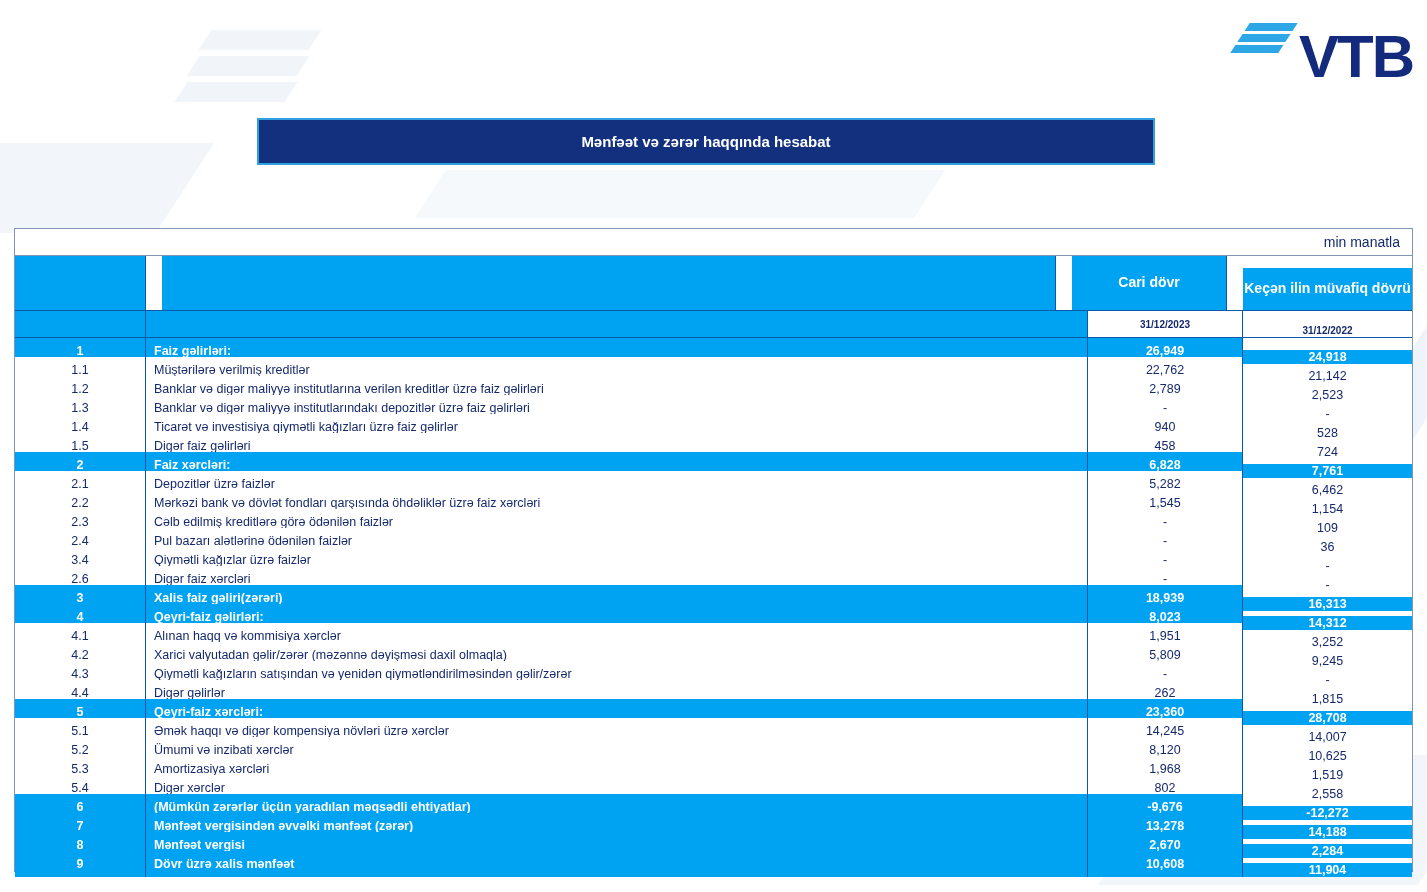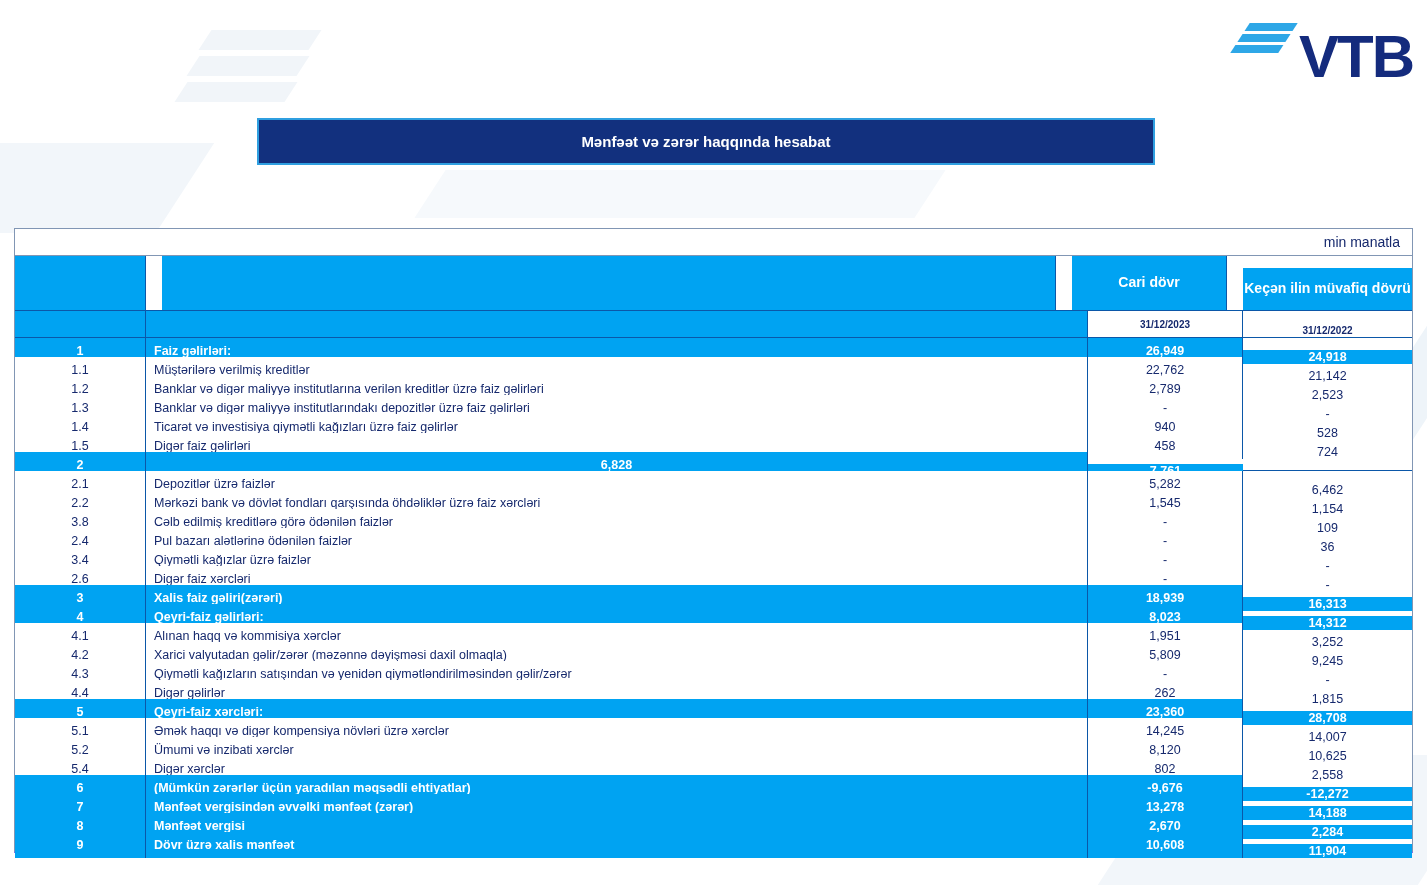--- a/index.html
+++ b/index.html
@@ -148,37 +148,38 @@
         <div class="cell center c-val">528</div>
       </div>
       <div class="grid trow">
         <div class="cell center c-no">1.5</div>
         <div class="cell c-label">Digər faiz gəlirləri</div>
         <div class="cell center c-val">458</div>
         <div class="cell center c-val">724</div>
       </div>
       <div class="grid trow hl">
         <div class="cell center c-no">2</div>
+        <div class="cell c-label">Faiz xərcləri:</div>
         <div class="cell center c-val">6,828</div>
         <div class="cell center c-val">7,761</div>
       </div>
       <div class="grid trow">
         <div class="cell center c-no">2.1</div>
         <div class="cell c-label">Depozitlər üzrə faizlər</div>
         <div class="cell center c-val">5,282</div>
         <div class="cell center c-val">6,462</div>
       </div>
       <div class="grid trow">
         <div class="cell center c-no">2.2</div>
         <div class="cell c-label">Mərkəzi bank və dövlət fondları qarşısında öhdəliklər üzrə faiz xərcləri</div>
         <div class="cell center c-val">1,545</div>
         <div class="cell center c-val">1,154</div>
       </div>
       <div class="grid trow">
-        <div class="cell center c-no">3.8</div>
+        <div class="cell center c-no">2.3</div>
         <div class="cell c-label">Cəlb edilmiş kreditlərə görə ödənilən faizlər</div>
         <div class="cell center c-val">-</div>
         <div class="cell center c-val">109</div>
       </div>
       <div class="grid trow">
         <div class="cell center c-no">2.4</div>
         <div class="cell c-label">Pul bazarı alətlərinə ödənilən faizlər</div>
         <div class="cell center c-val">-</div>
         <div class="cell center c-val">36</div>
       </div>
@@ -242,20 +243,26 @@
         <div class="cell center c-val">14,245</div>
         <div class="cell center c-val">14,007</div>
       </div>
       <div class="grid trow">
         <div class="cell center c-no">5.2</div>
         <div class="cell c-label">Ümumi və inzibati xərclər</div>
         <div class="cell center c-val">8,120</div>
         <div class="cell center c-val">10,625</div>
       </div>
       <div class="grid trow">
+        <div class="cell center c-no">5.3</div>
+        <div class="cell c-label">Amortizasiya xərcləri</div>
+        <div class="cell center c-val">1,968</div>
+        <div class="cell center c-val">1,519</div>
+      </div>
+      <div class="grid trow">
         <div class="cell center c-no">5.4</div>
         <div class="cell c-label">Digər xərclər</div>
         <div class="cell center c-val">802</div>
         <div class="cell center c-val">2,558</div>
       </div>
       <div class="grid trow hl">
         <div class="cell center c-no">6</div>
         <div class="cell c-label">(Mümkün zərərlər üçün yaradılan məqsədli ehtiyatlar)</div>
         <div class="cell center c-val">-9,676</div>
         <div class="cell center c-val">-12,272</div>

